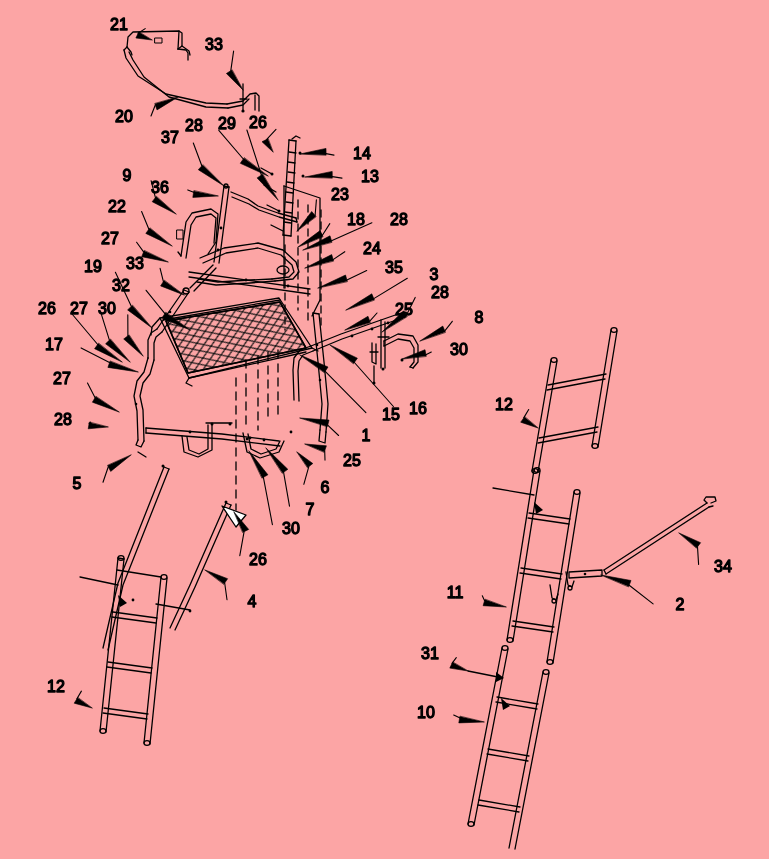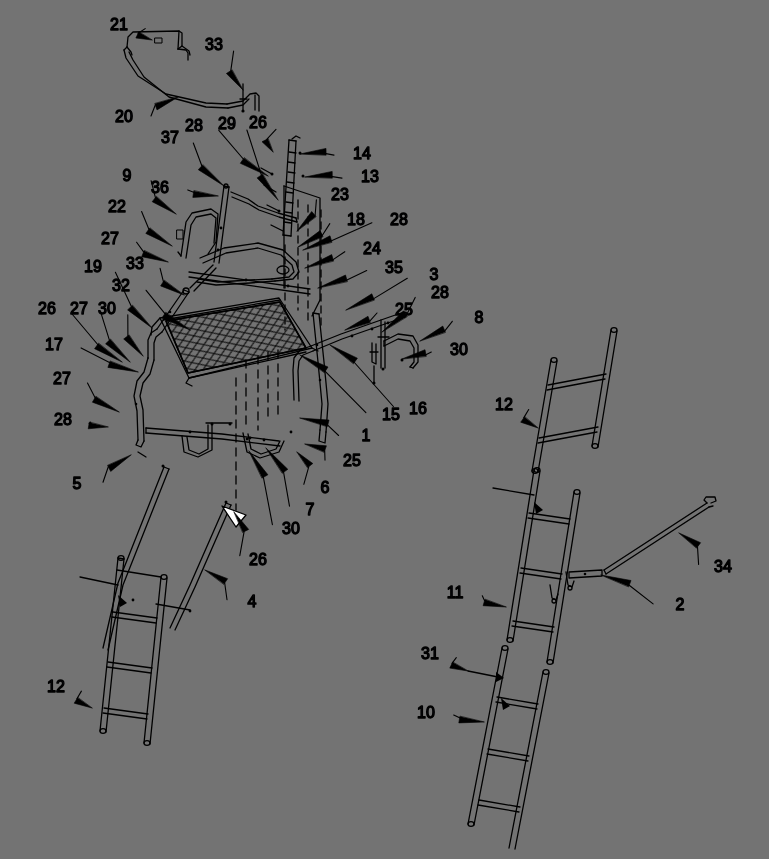--- a/index.html
+++ b/index.html
@@ -1,17 +1,17 @@
 <!DOCTYPE html>
 <html><head>
 <meta charset="utf-8">
 <style>
   html,body{margin:0;padding:0;background:#ffffff;}
   body{width:769px;height:859px;overflow:hidden;font-family:"Liberation Sans",sans-serif;}
-  #stage{position:relative;width:769px;height:859px;background:#737373;}
+  #stage{position:relative;width:769px;height:859px;background:#fca5a5;}
   #stage svg{position:absolute;top:0;left:0;}
   .lbl{font-family:"Liberation Sans",sans-serif;font-size:16px;fill:#1a1a2e;}
   text{user-select:none;}
 </style>
 </head>
 <body>
 
 <div id="stage">
 
 <svg id="art" width="769" height="859" viewBox="0 0 769 859" fill="none" stroke="#000" stroke-width="1.3" stroke-linecap="round" stroke-linejoin="round">

